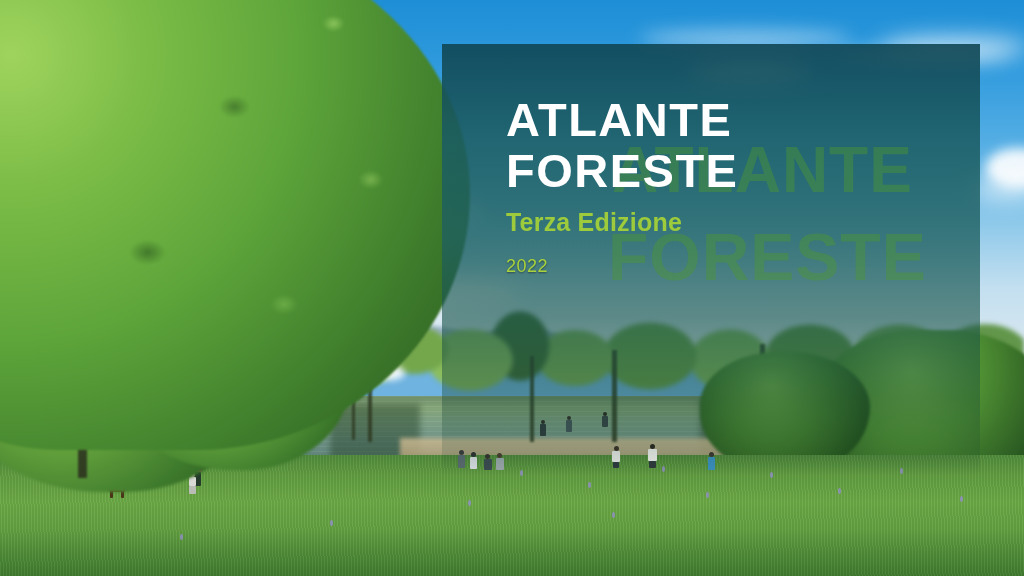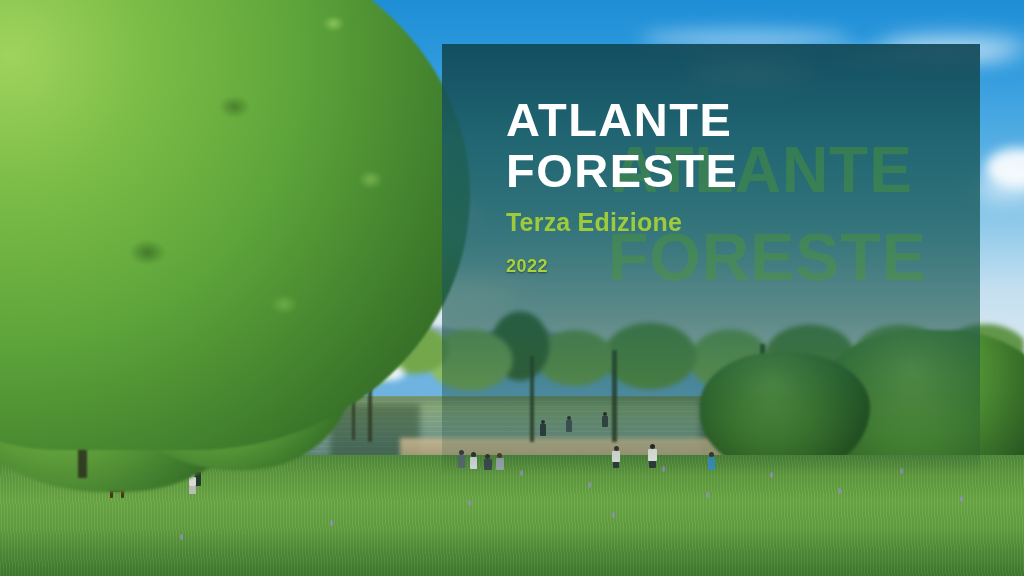--- a/index.html
+++ b/index.html
@@ -291,21 +291,21 @@
   .t-sub {
     font-size: 19.5px;
     font-weight: 700;
     color: #ffffff;
     line-height: 1.32;
     margin: 16px 0 0 0;
     text-shadow: 0 1px 2px rgba(0,0,0,.35);
   }
   .t-year {
     font-size: 18px;
-    font-weight: 700;
+    font-weight: 400;
     color: #a9d23c;
     letter-spacing: .5px;
     margin: 20px 0 0 0;
     text-shadow: 0 1px 2px rgba(0,0,0,.45);
   }
 </style>
 </head>
 <body>
 
 <div id="stage">

